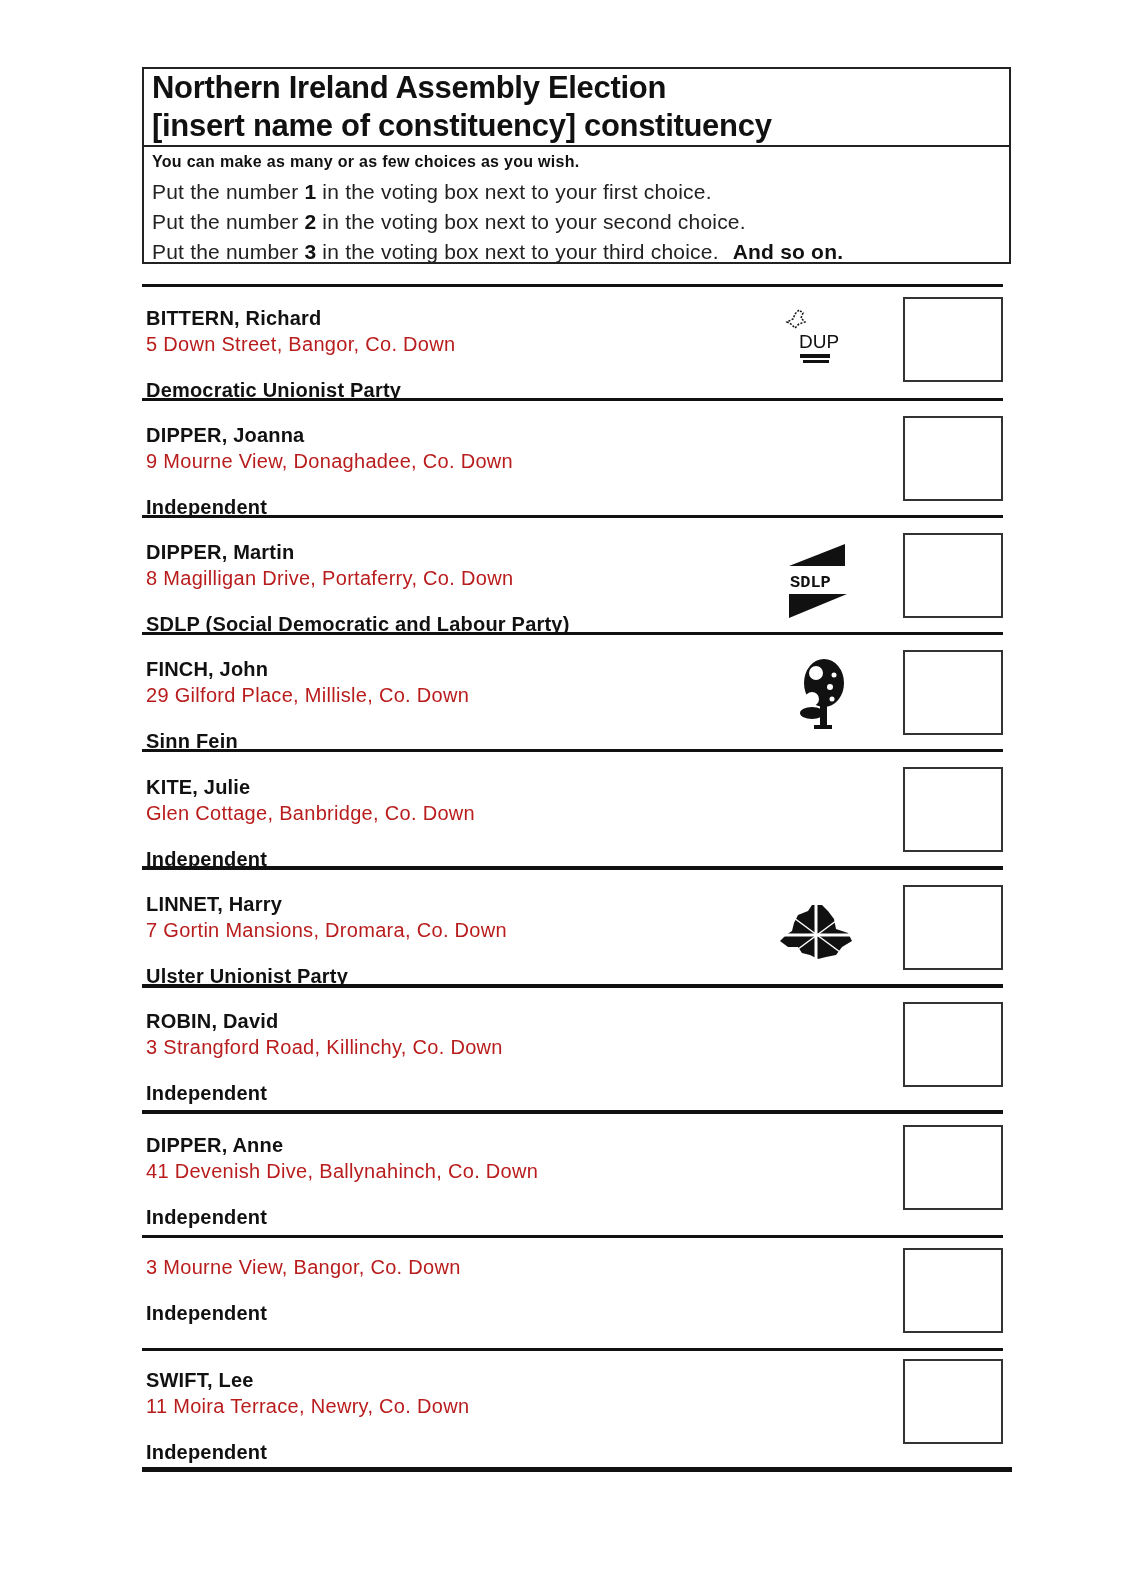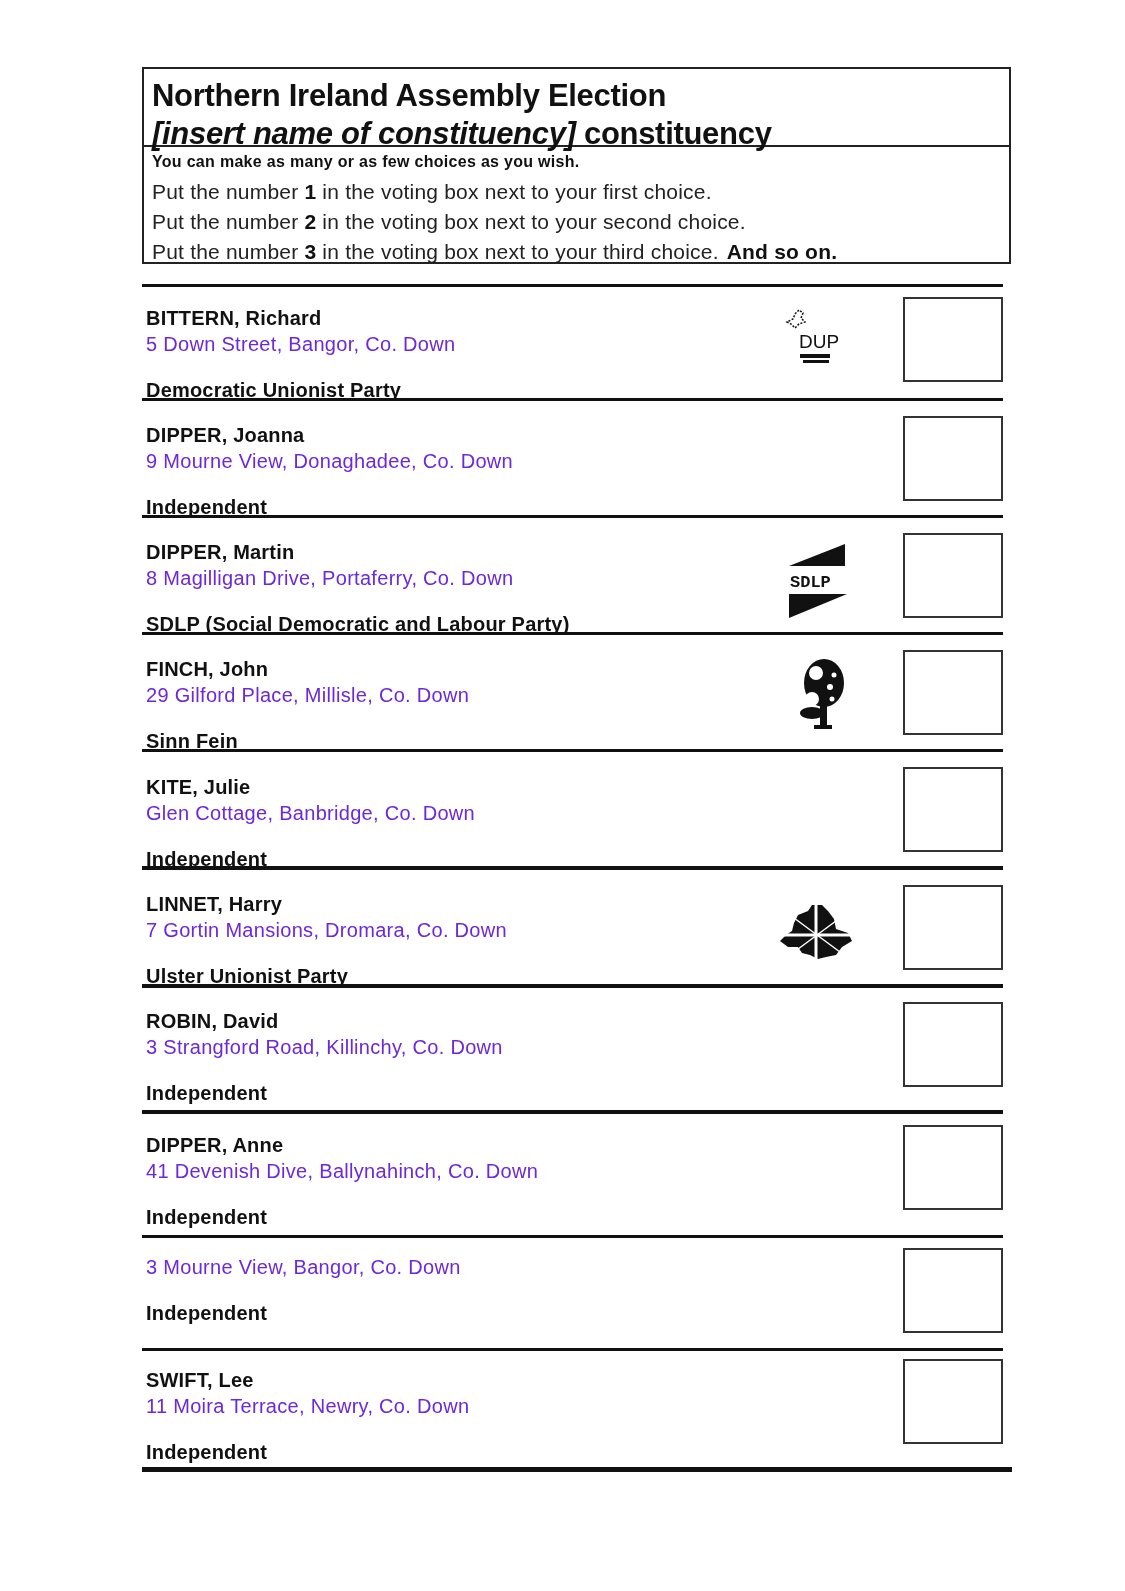--- a/index.html
+++ b/index.html
@@ -2,37 +2,37 @@
 <html><head>
 <meta charset="utf-8">
 <style>
   html, body { margin:0; padding:0; background:#ffffff; }
   body { width:1125px; height:1591px; position:relative; overflow:hidden;
          font-family:"Liberation Sans", sans-serif; color:#111; }
 
   .header-box { position:absolute; left:142px; top:67px; width:869px; height:197px;
                 border:2px solid #222; box-sizing:border-box; }
   .title-area { position:absolute; left:0; top:0; right:0; height:78px;
-                border-bottom:2px solid #222; box-sizing:border-box; padding:8px 0 0 8px; }
+                border-bottom:2px solid #222; box-sizing:border-box; padding:0 0 0 8px; }
   .title-line1 { font-size:31px; font-weight:bold; line-height:38px; margin-top:0px; letter-spacing:-0.3px; }
   .title-line2 { font-size:31px; font-weight:bold; line-height:38px; letter-spacing:-0.3px; }
-  .title-line2 .italic { font-style:italic; }
+  .title-line2 .italic { }
   .instr-area { position:absolute; left:0; top:78px; right:0; bottom:0; padding:0 0 0 8px; }
   .instr-lead { font-size:16px; font-weight:bold; line-height:30px; letter-spacing:0.3px; }
   .instr-line { font-size:21px; line-height:30px; color:#222; letter-spacing:0.2px; }
   .instr-line b { color:#111; }
-  .instr-line .tail { font-weight:bold; margin-left:8px; color:#111; }
+  .instr-line .tail { font-weight:bold; margin-left:14px; color:#111; }
 
   .sep { position:absolute; left:142px; width:861px; height:3px; background:#111; }
   .sep.thick { height:4px; }
   .sep.last { width:870px; height:5px; }
 
   .candidate { position:absolute; left:146px; width:860px; }
   .cand-name { font-size:20px; font-weight:bold; line-height:26px; letter-spacing:0.2px; }
-  .cand-addr { font-size:20px; line-height:26px; color:#6d28d9; letter-spacing:0.3px; }
+  .cand-addr { font-size:20px; line-height:26px; color:#b91c1c; letter-spacing:0.3px; }
   .cand-party { font-size:20px; font-weight:bold; line-height:26px; letter-spacing:0.2px;margin-top:20px; }
 
   .vote-box { position:absolute; left:903px; width:100px; height:85px;
               border:2px solid #333; box-sizing:border-box; background:#fff; cursor:text; }
 
   .emblem { position:absolute; }
 </style>
 </head>
 <body>
 

